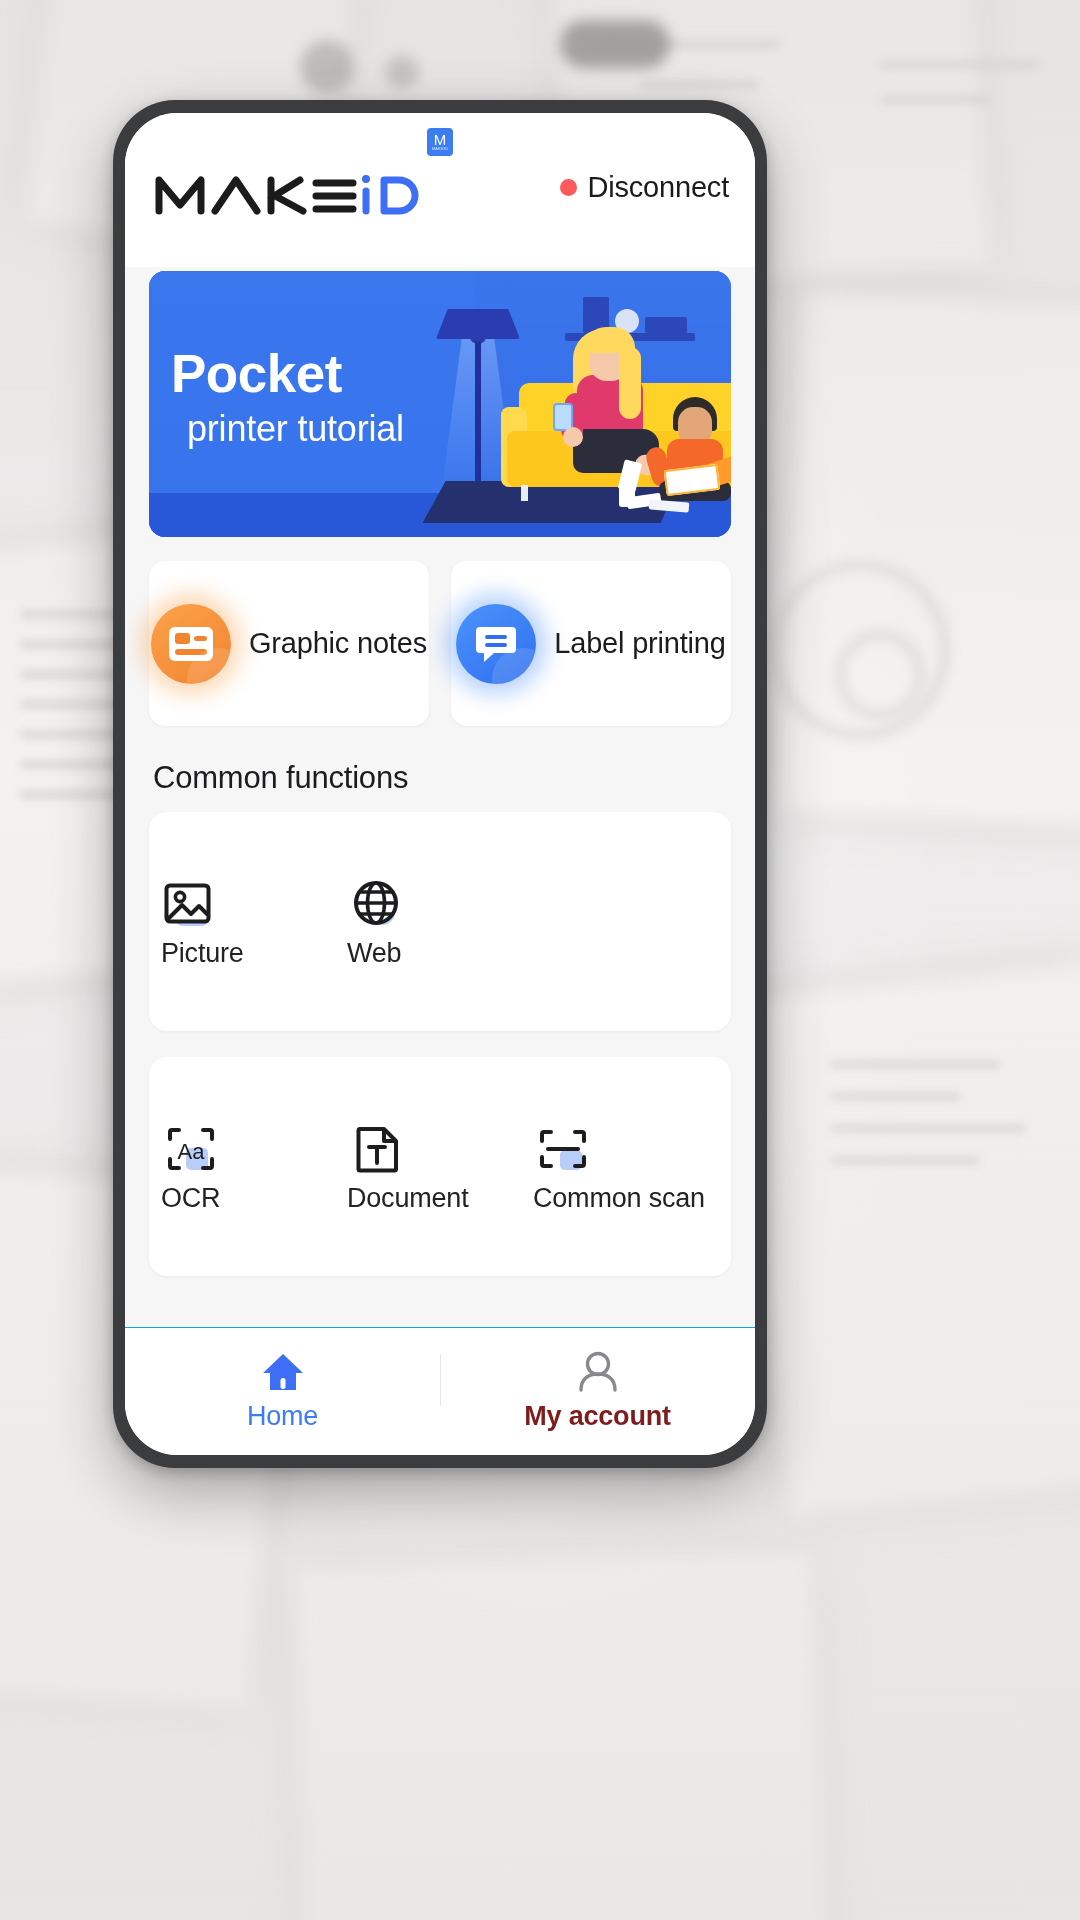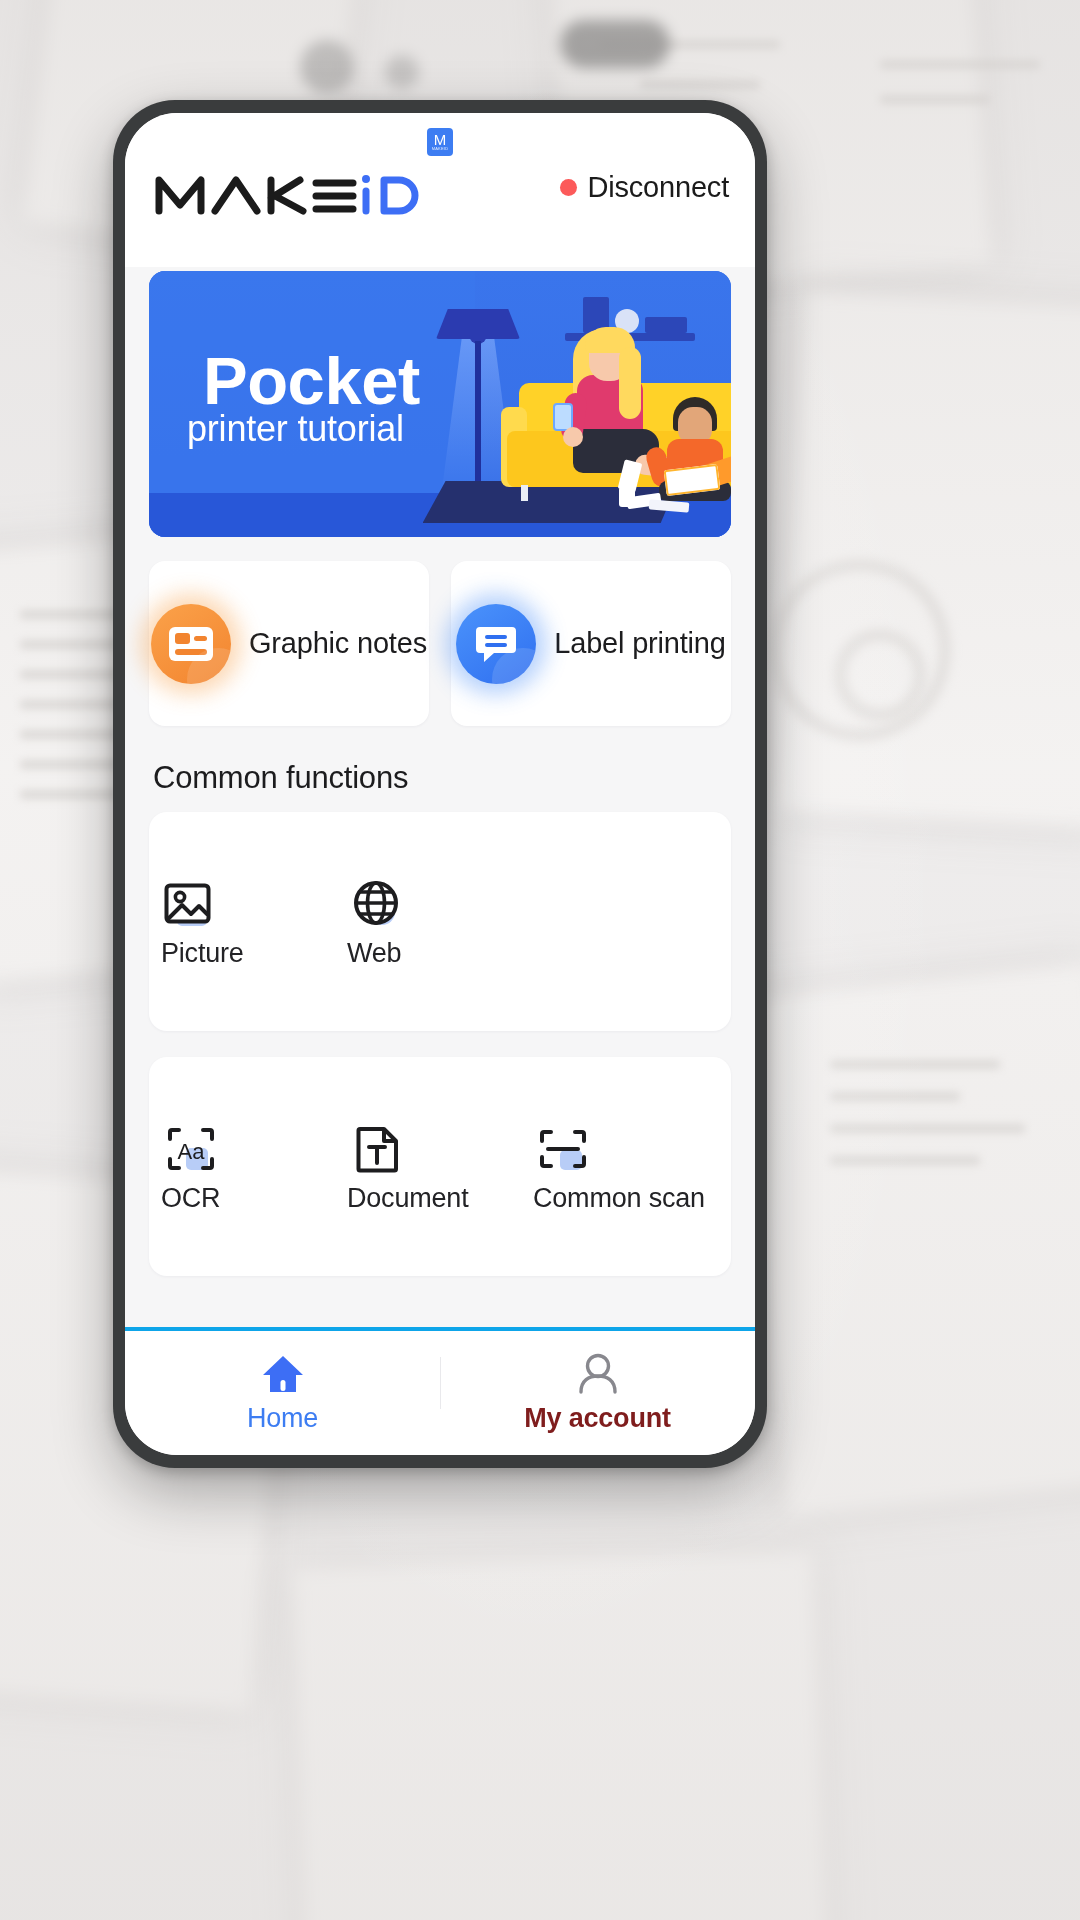--- a/index.html
+++ b/index.html
@@ -156,23 +156,23 @@
     position: absolute; left: 0; right: 0; bottom: 0; height: 44px;
     background: #2857d8;
   }
   .banner .rug {
     position: absolute; bottom: 14px; left: 47%; width: 44%; height: 42px;
     background: #25306e;
     clip-path: polygon(9% 0, 100% 0, 93% 100%, 0% 100%);
   }
   .banner .title {
     position: absolute;
-    left: 54px; top: 76px;
+    left: 22px; top: 76px;
     color: #ffffff;
-    font-size: 67px;
+    font-size: 53px;
     font-weight: bold;
     letter-spacing: -.5px;
     line-height: 1;
   }
   .banner .subtitle {
     position: absolute;
     left: 38px; top: 140px;
     color: #ffffff;
     font-size: 36px;
     letter-spacing: -.2px;
@@ -451,21 +451,21 @@
     letter-spacing: -.2px;
   }
 
   
   .tabbar {
     flex: 0 0 128px;
     background: #ffffff;
     display: flex;
     align-items: center;
     position: relative;
-    border-top: 4px solid #0ea5e9;
+    border-top: 1px solid #0ea5e9;
   }
   .tabbar .divider {
     position: absolute;
     left: 50%; top: 26px;
     width: 1px; height: 52px;
     background: #e9e9ec;
   }
   .tab {
     flex: 1 1 0;
     display: flex; flex-direction: column;

